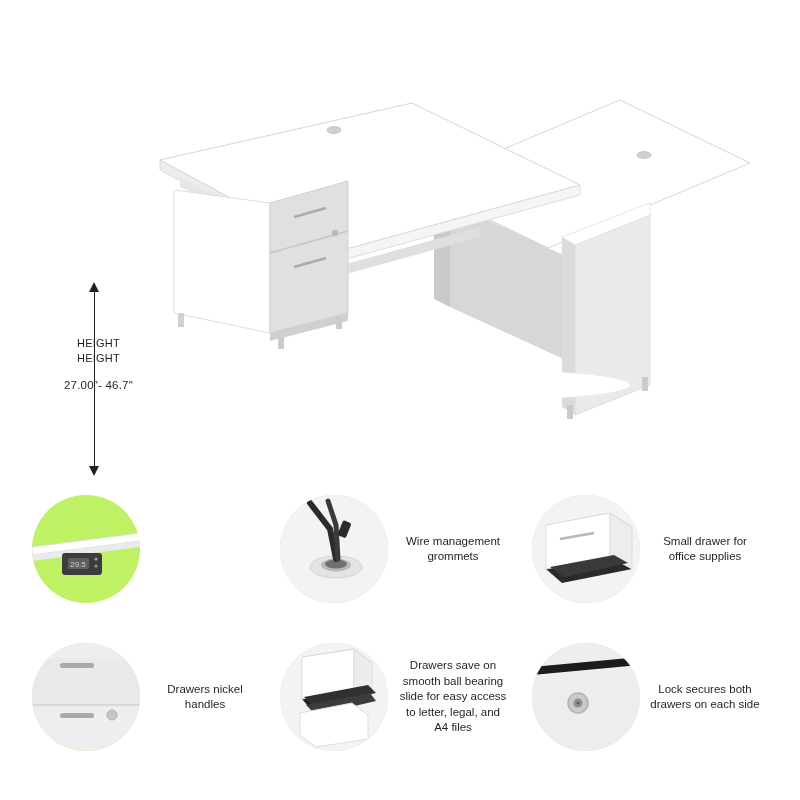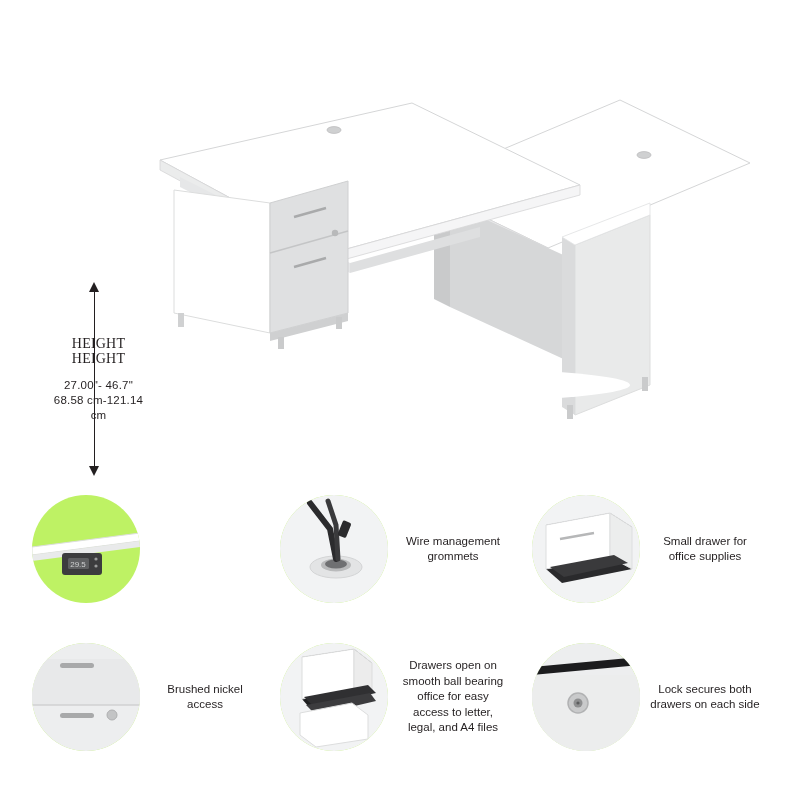--- a/index.html
+++ b/index.html
@@ -60,21 +60,21 @@
   .hr-text {
     position: absolute;
     left: 0px;
     top: 196px;
     width: 105px;
     text-align: center;
     font-size: 11.5px;
     line-height: 15px;
     letter-spacing: .2px;
   }
-  .hr-title { font-size: 14px; font-family: Liberation Serif, serif; }
+  .hr-title { font-size: 11px; }
   .hr-values {
     margin-top: 12px;
     font-size: 11.5px;
     line-height: 15px;
   }
 
   
   .desk {
     position: absolute;
     left: 150px;
@@ -131,21 +131,20 @@
 
   <div class="height-range">
     <div class="hr-arrow-up"></div>
     <div class="hr-arrow-line"></div>
     <div class="hr-arrow-down"></div>
     <div class="hr-text">
       <div class="hr-title">HEIGHT</div>
       <div class="hr-title">HEIGHT</div>
       <div class="hr-values">
         <div>27.00"-  46.7"</div>
-        <div>68.58 cm-121.14 cm</div>
       </div>
     </div>
   </div>
 
   <div class="desk">
     <svg width="630" height="360" viewBox="0 0 630 360" xmlns="http://www.w3.org/2000/svg">
 
       <polygon points="268,100 470,15 600,78 398,163" fill="#ffffff" stroke="#d5d6d7" stroke-width="1"></polygon>
 
       <polygon points="268,100 398,163 398,172 268,109" fill="#ececed" stroke="#d5d6d7" stroke-width="0.8"></polygon>
@@ -245,36 +244,36 @@
     <div class="thumb">
       <svg width="108" height="108" viewBox="0 0 108 108" xmlns="http://www.w3.org/2000/svg">
         <rect x="0" y="0" width="108" height="108" fill="#edeeef"></rect>
         <rect x="0" y="16" width="108" height="46" fill="#e8e9ea"></rect>
         <line x1="0" y1="62" x2="108" y2="62" stroke="#d0d1d2" stroke-width="1.6"></line>
         <rect x="28" y="20" width="34" height="5" rx="2.5" fill="#a8a9aa"></rect>
         <rect x="28" y="70" width="34" height="5" rx="2.5" fill="#a8a9aa"></rect>
         <circle cx="80" cy="72" r="5" fill="#c3c4c5" stroke="#aeafb0" stroke-width="1"></circle>
       </svg>
     </div>
-    <div class="fcap">Brushed nickel access</div>
+    <div class="fcap">Drawers nickel handles</div>
   </div>
 
   <div class="feature f5">
     <div class="thumb">
       <svg width="108" height="108" viewBox="0 0 108 108" xmlns="http://www.w3.org/2000/svg">
         <rect x="0" y="0" width="108" height="108" fill="#f2f3f4"></rect>
         <polygon points="22,14 74,6 92,20 92,58 34,70 22,56" fill="#1f1f21"></polygon>
         <polygon points="22,14 74,6 74,48 22,56" fill="#ffffff" stroke="#dcdddd" stroke-width="1"></polygon>
         <polygon points="74,6 92,20 92,58 74,48" fill="#ececec" stroke="#dcdddd" stroke-width="1"></polygon>
         <polygon points="24,54 88,42 96,50 34,64" fill="#303032"></polygon>
         <polygon points="26,62 90,50 96,58 36,72" fill="#3c3c3e"></polygon>
         <polygon points="20,70 72,60 88,72 88,96 36,104 20,92" fill="#ffffff" stroke="#dcdddd" stroke-width="1"></polygon>
       </svg>
     </div>
-    <div class="fcap">Drawers open on smooth ball bearing office for easy access to letter, legal, and A4 files</div>
+    <div class="fcap">Drawers save on smooth ball bearing slide for easy access to letter, legal, and A4 files</div>
   </div>
 
   <div class="feature f6">
     <div class="thumb">
       <svg width="108" height="108" viewBox="0 0 108 108" xmlns="http://www.w3.org/2000/svg">
         <rect x="0" y="0" width="108" height="108" fill="#edeeef"></rect>
         <polygon points="0,24 108,14 108,22 0,32" fill="#1c1c1e"></polygon>
         <rect x="0" y="32" width="108" height="76" fill="#eceded"></rect>
         <circle cx="46" cy="60" r="10" fill="#c9cacb" stroke="#b1b2b3" stroke-width="1.5"></circle>
         <circle cx="46" cy="60" r="4.5" fill="#8e8f90"></circle>

